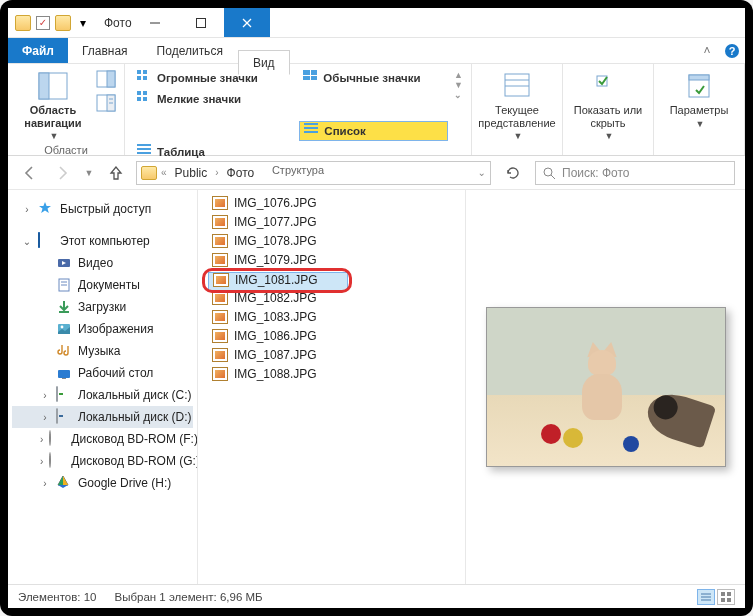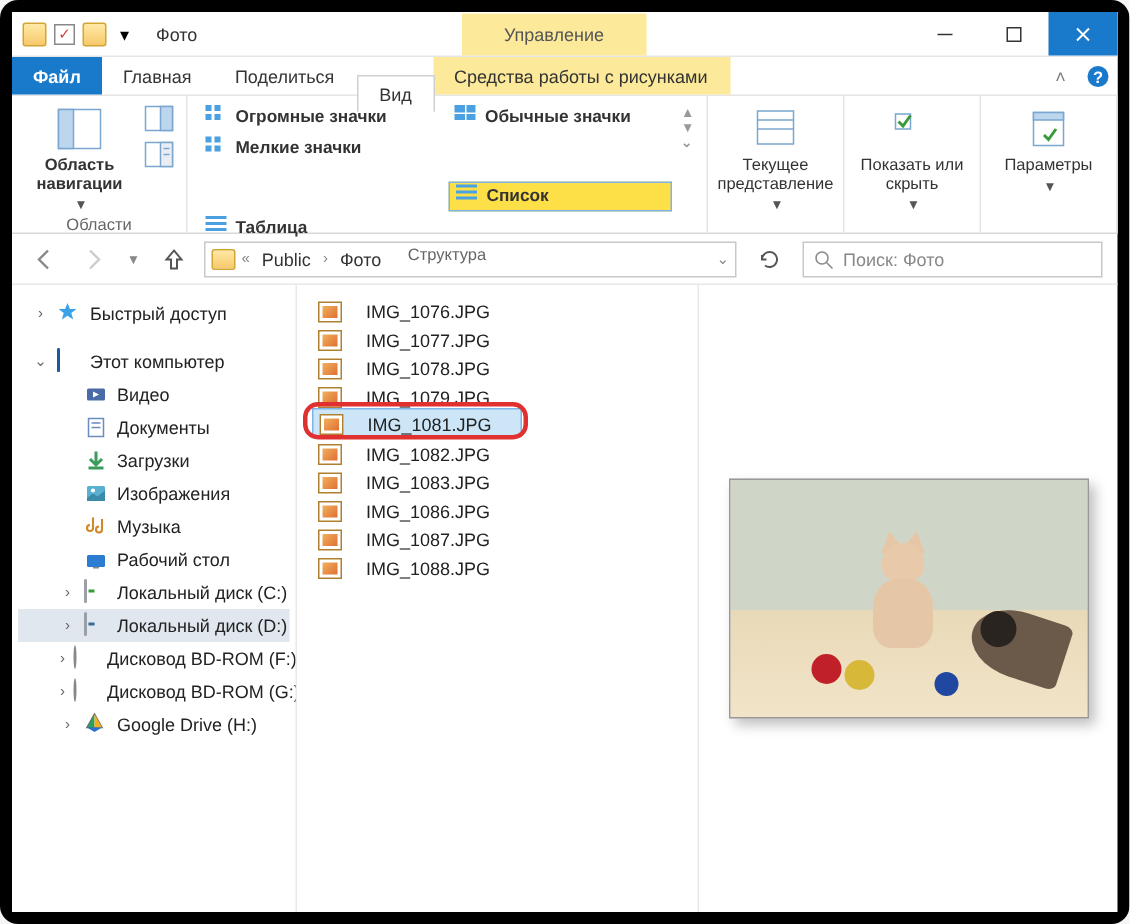--- a/index.html
+++ b/index.html
@@ -70,21 +70,21 @@
 .tree .ticon { width:16px; height:16px; flex-shrink:0; }
 .star { width:14px; height:14px; display:inline-block; }
 .star svg{width:14px;height:14px;}
 .pc-ico { width:16px; height:12px; background:#2c7cd1; border:1px solid #1a5a9e; border-radius:1px; position:relative; }
 .drive-ico { width:16px; height:10px; background:#dfe3e7; border:1px solid #9aa0a6; border-radius:1px; position:relative; }
 .drive-ico::after{content:"";position:absolute;left:2px;top:6px;width:4px;height:2px;background:#3a9b3a;}
 .drive-ico.d::after{background:#3a6a9b;}
 .disc-ico{width:14px;height:14px;border-radius:50%;background:radial-gradient(circle,#fff 25%,#b6c2d0 26%,#e0e6ee 70%);border:1px solid #888;}
 
 .filelist { flex:1; padding:6px 10px; position:relative; }
-.filelist .fitem { display:flex; align-items:flex-end; gap:16px; height:19px; font-size:12px; color:#222; padding:0 4px; width:140px; }
+.filelist .fitem { display:flex; align-items:flex-start; gap:6px; height:19px; font-size:12px; color:#222; padding:0 4px; width:140px; }
 .filelist .fitem.sel { background:#cde6f7; border:1px solid #7eb4ea; }
 .img-ico { width:16px; height:14px; background:#fff; border:1px solid #b08030; position:relative; }
 .img-ico::after{content:"";position:absolute;left:2px;top:2px;right:2px;bottom:2px;background:linear-gradient(135deg,#f0b060,#e07030);}
 .callout { position:absolute; border:3px solid #e03030; border-radius:10px; pointer-events:none; }
 
 .preview { width:280px; border-left:1px solid #e8e8e8; display:flex; align-items:center; justify-content:center; padding:10px; }
 .photo { width:240px; height:160px; border:1px solid #999; box-shadow:4px 4px 8px rgba(0,0,0,.25); background:#e8ddca; position:relative; overflow:hidden; }
 .photo-bg1{position:absolute;inset:0;background:linear-gradient(#cfd6c8 0%,#cfd6c8 55%,#e8d9b8 55%,#f2e4c8 100%);}
 .cat{position:absolute;left:85px;top:42px;width:60px;height:70px;}
 .cat .body{width:40px;height:46px;background:#e5c7a8;border-radius:40% 40% 30% 30%;position:absolute;bottom:0;left:10px;}
@@ -118,23 +118,20 @@
             <span class="folder-ico"></span>
           </span>
       <span class="qat-icon">
             <span class="pin-ico"></span>
           </span>
       <span class="qat-icon">
             <span class="folder-ico"></span>
           </span>
       <span class="qat-icon">▾</span>
       <span class="titlebar-title">Фото</span>
-    </div>
-    <div class="titlebar-mid">
-      <div class="context-tab">Управление</div>
     </div>
     <div class="winbtns">
       <div class="winbtn">
             <svg viewBox="0 0 12 12">
               <line x1="1" y1="6" x2="11" y2="6" stroke="#333" stroke-width="1"></line>
             </svg>
           </div>
       <div class="winbtn">
             <svg viewBox="0 0 12 12">
               <rect x="1.5" y="1.5" width="9" height="9" fill="none" stroke="#333" stroke-width="1"></rect>
@@ -147,21 +144,20 @@
             </svg>
           </div>
     </div>
   </div>
 
   <div class="menurow">
     <div class="menu-file">Файл</div>
     <div class="menu-tab">Главная</div>
     <div class="menu-tab">Поделиться</div>
     <div class="menu-tab active">Вид</div>
-    <div class="menu-tab menu-ctx">Средства работы с рисунками</div>
     <div class="spacer"></div>
     <div class="menu-caret">˄</div>
     <div class="menu-help">
           <svg width="16" height="16" viewBox="0 0 16 16">
             <circle cx="8" cy="8" r="7" fill="#1979ca"></circle>
             <text x="8" y="12" text-anchor="middle" fill="#fff" font-size="11" font-weight="bold">?</text>
           </svg>
         </div>
   </div>
 
@@ -496,15 +492,37 @@
               <div class="head"></div>
               <div class="body"></div>
             </div>
         <div class="yarn red"></div>
             <div class="yarn yel"></div>
             <div class="yarn blu"></div>
       </div>
     </div>
   </div>
 
+  <div class="statusbar">
+    <span>Элементов: 10</span>
+    <span>Выбран 1 элемент: 6,96 МБ</span>
+    <span class="spacer"></span>
+    <div class="viewtoggle">
+      <span class="active">
+            <svg width="10" height="10" viewBox="0 0 10 10">
+              <line x1="0" y1="2" x2="10" y2="2" stroke="#4a7aaa"></line>
+              <line x1="0" y1="5" x2="10" y2="5" stroke="#4a7aaa"></line>
+              <line x1="0" y1="8" x2="10" y2="8" stroke="#4a7aaa"></line>
+            </svg>
+          </span>
+      <span>
+            <svg width="10" height="10" viewBox="0 0 10 10">
+              <rect x="0" y="0" width="4" height="4" fill="#888"></rect>
+              <rect x="6" y="0" width="4" height="4" fill="#888"></rect>
+              <rect x="0" y="6" width="4" height="4" fill="#888"></rect>
+              <rect x="6" y="6" width="4" height="4" fill="#888"></rect>
+            </svg>
+          </span>
+    </div>
+  </div>
 
 </div>
 </div>
 
 </body></html>

